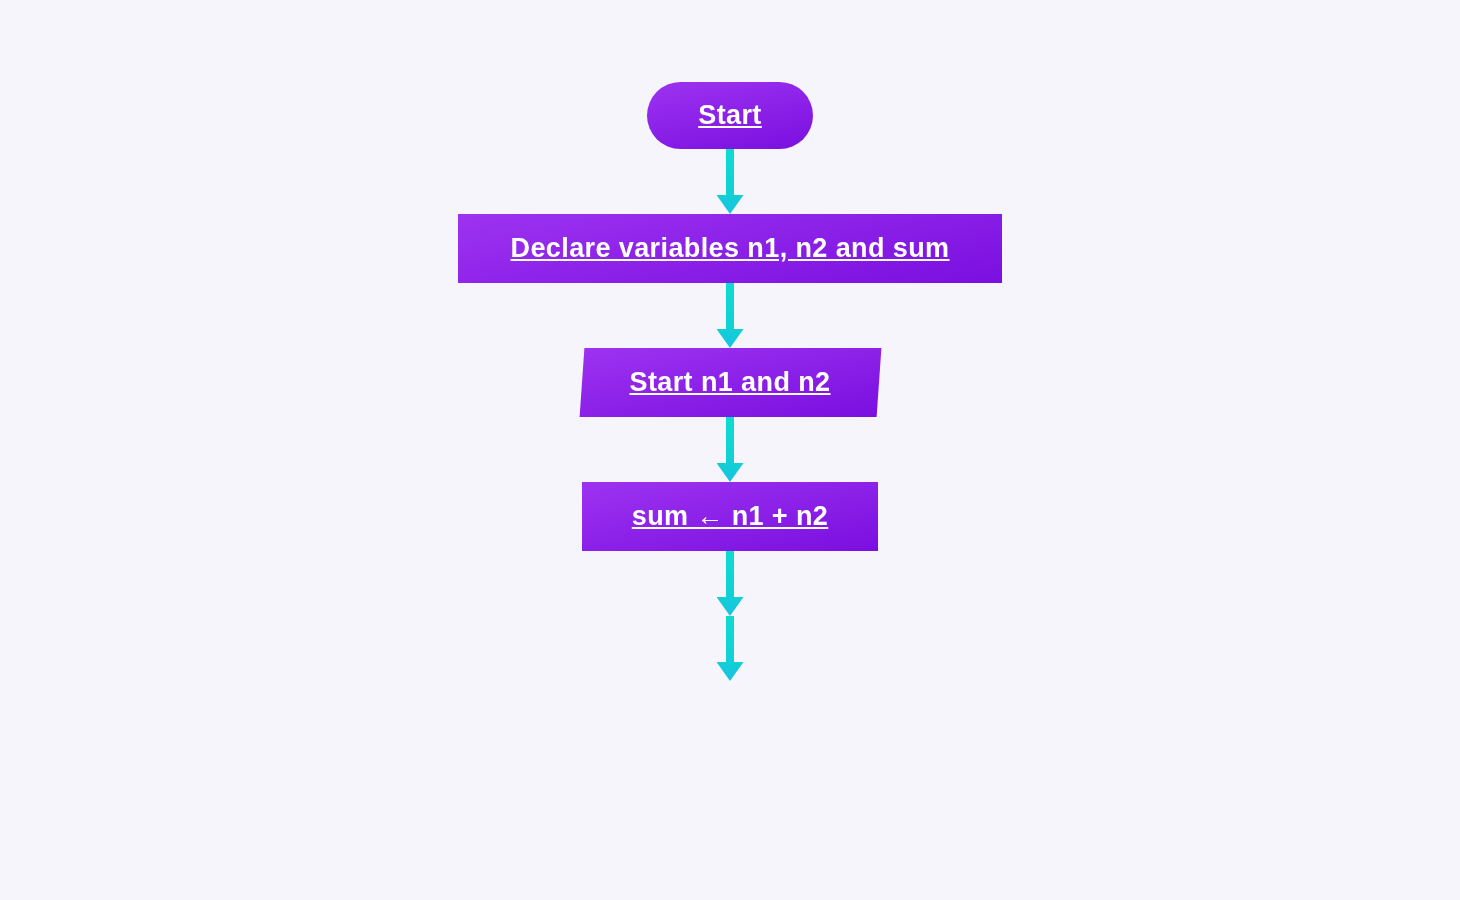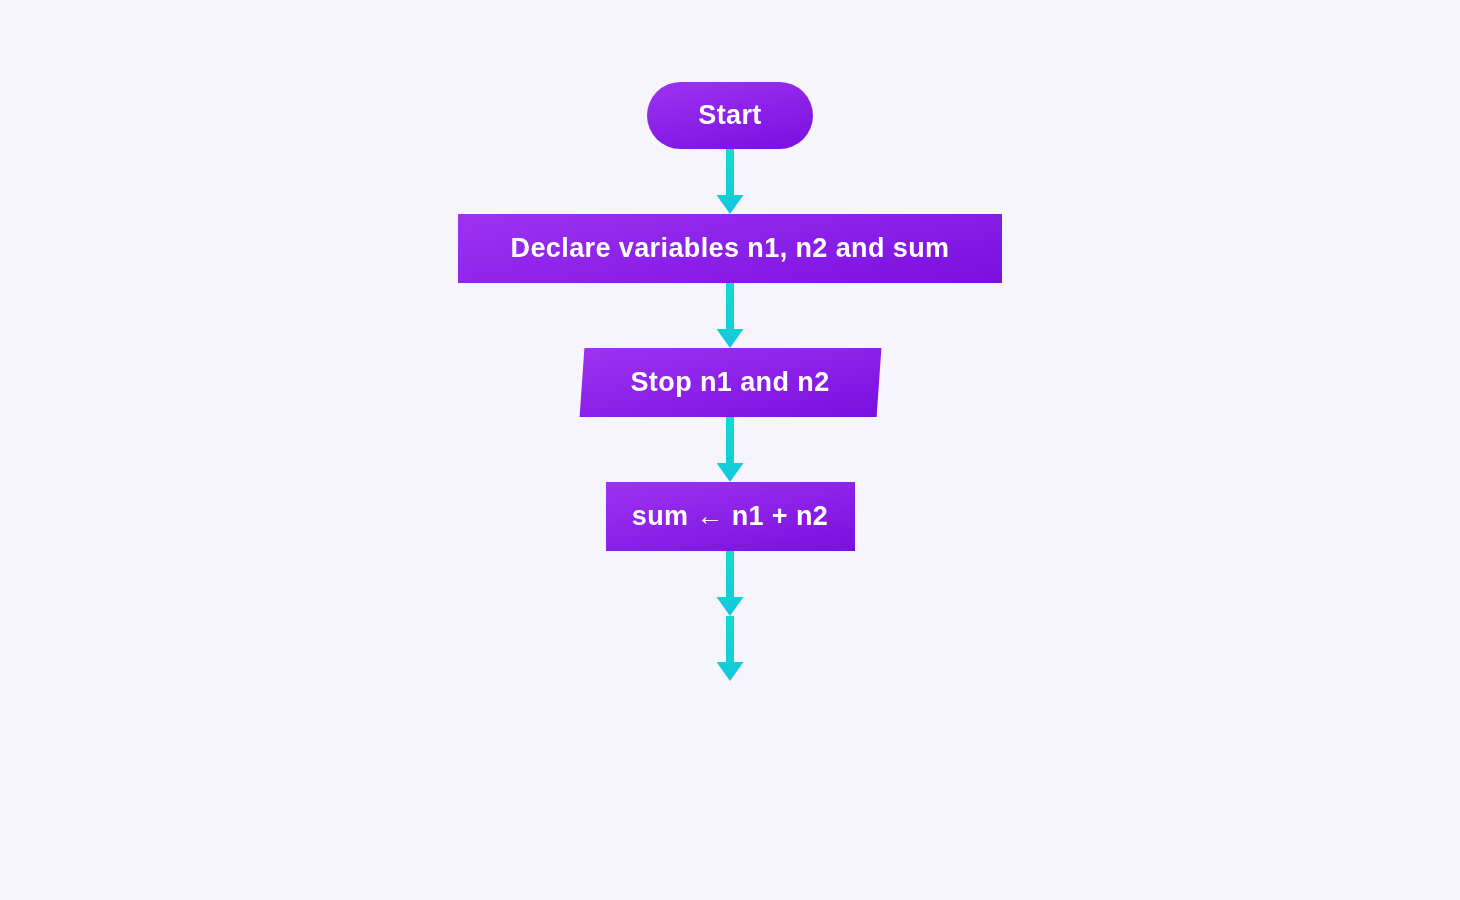--- a/index.html
+++ b/index.html
@@ -22,35 +22,36 @@
   .node {
     display: flex;
     align-items: center;
     justify-content: center;
     position: relative;
     color: var(--text, #FFFFFF);
     font-size: 27px;
     font-weight: 600;
     letter-spacing: 0.4px;
     flex: none;
+    text-decoration: underline;
   }
   .node .bg {
     position: absolute;
     inset: 0;
     background: linear-gradient(168deg, var(--grad-a, #9D33F0) 0%, var(--grad-b, #7A0FE0) 100%);
   }
   .node .label {
     position: relative;
     z-index: 1;
     white-space: nowrap;
   }
   .terminator { width: 166px; height: 67px; }
   .terminator .bg { border-radius: 34px; }
   .process--wide { width: 544px; height: 69px; text-align: center; }
-  .process { width: 249px; height: 69px; border-radius: 27px; }
+  .process { width: 296px; height: 69px; border-radius: 27px; }
   .io { width: 297px; height: 69px; }
   .io .bg { transform: skewX(-4deg); }
   .stop-node { height: 68px; }
 
   .arrow {
     width: 27px;
     height: 65px;
     display: flex;
     flex-direction: column;
     align-items: center;
@@ -88,21 +89,21 @@
     <span class="label">Declare variables n1, n2 and sum</span>
   </div>
 
   <div class="arrow">
     <div class="line"></div>
     <div class="head"></div>
   </div>
 
   <div class="node io">
     <div class="bg"></div>
-    <span class="label">Stop n1 and n2</span>
+    <span class="label">Start n1 and n2</span>
   </div>
 
   <div class="arrow">
     <div class="line"></div>
     <div class="head"></div>
   </div>
 
   <div class="node process">
     <div class="bg"></div>
     <span class="label">sum ← n1 + n2</span>

